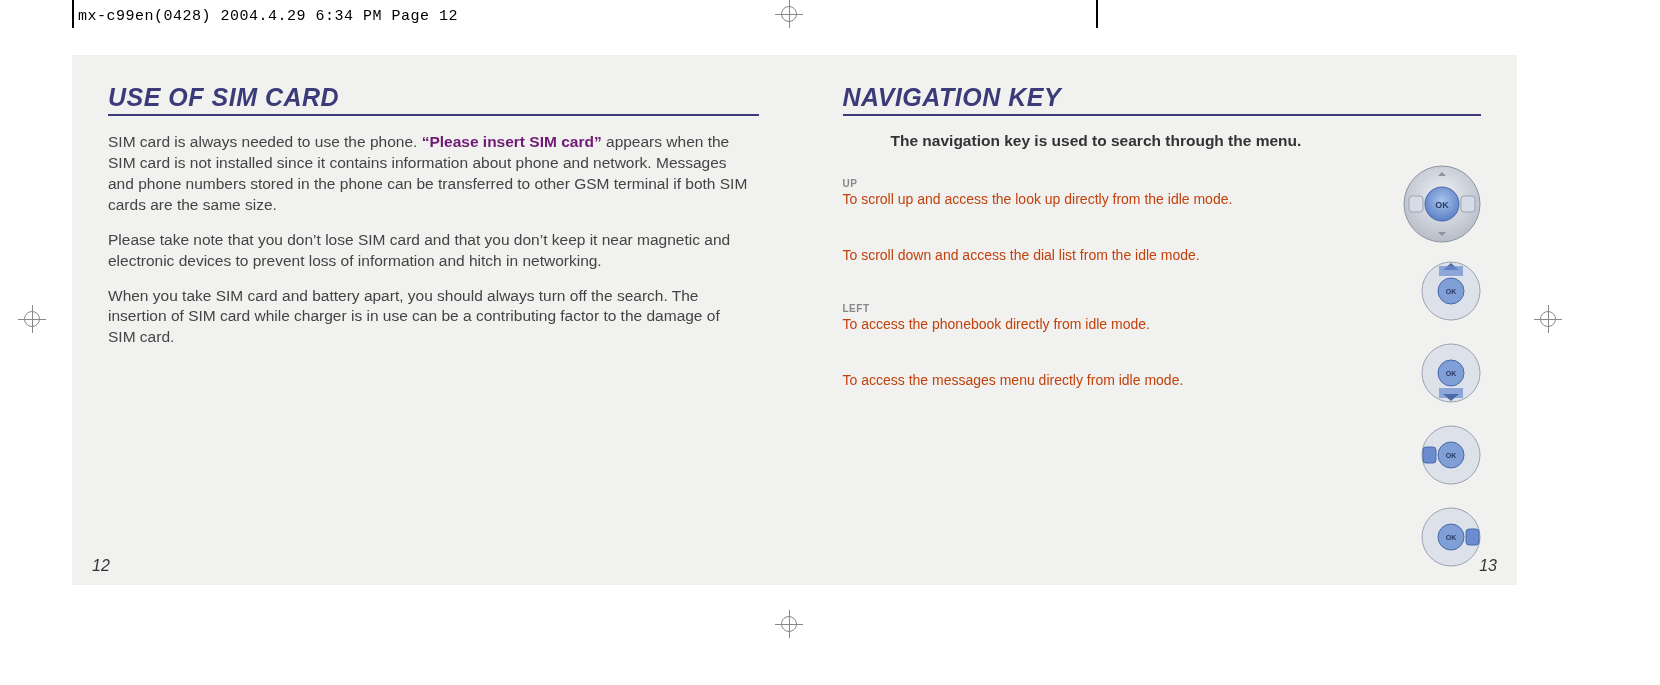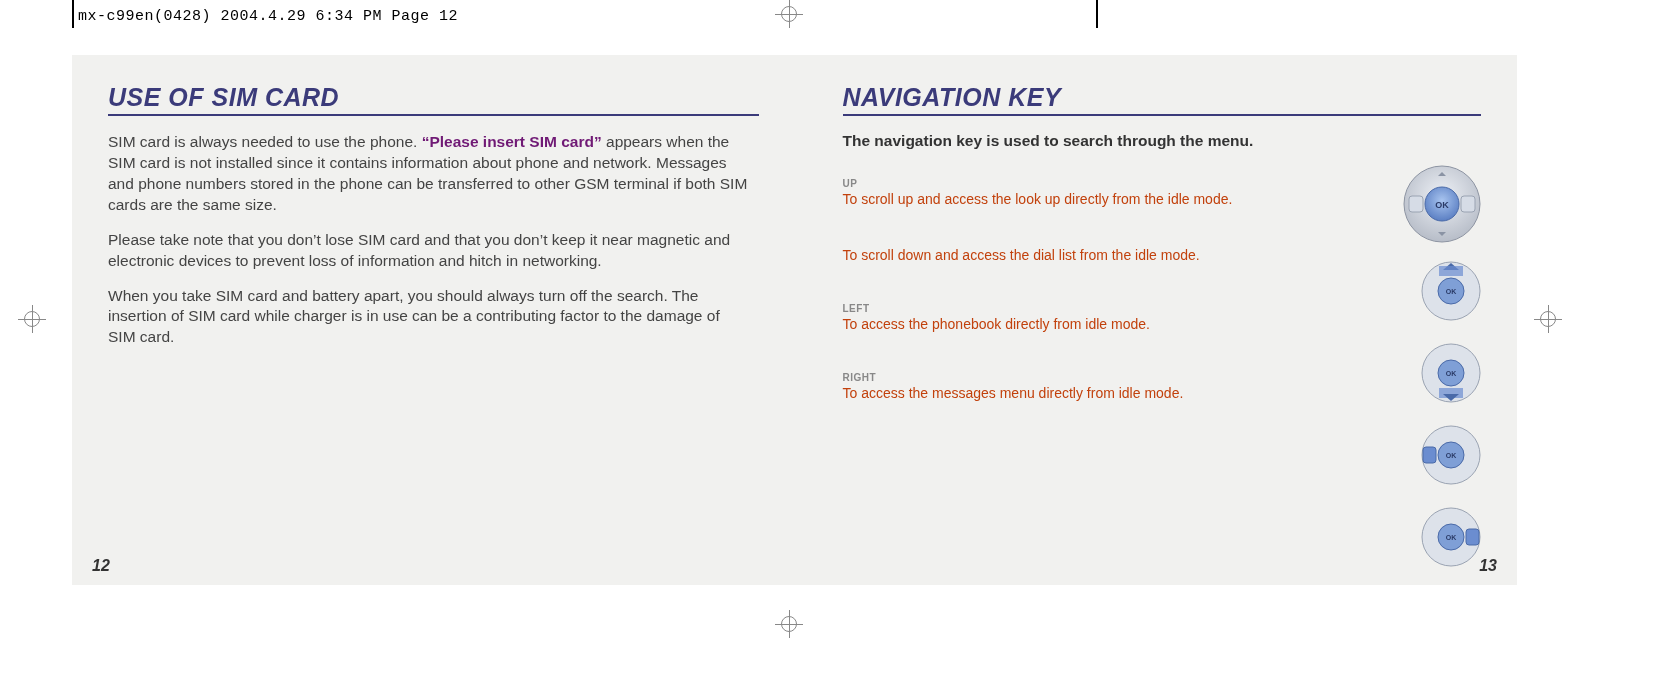--- a/index.html
+++ b/index.html
@@ -82,20 +82,21 @@
     max-width: 640px;
   }
   .body-text p { margin-bottom: 14px; }
   .body-text b { color: #701a75; }
   .lead {
     font-weight: 700;
     color: #333;
     font-size: 15.5px;
     margin-bottom: 28px;
     max-width: 520px;
+    margin-left: 48px;
   }
   .nav-item {
     position: relative;
     margin-bottom: 40px;
     max-width: 520px;
   }
   .nav-label {
     color: #888;
     font-weight: 700;
     font-size: 10px;
@@ -107,21 +108,21 @@
     font-size: 14px;
   }
   .pad {
     position: absolute;
     right: 36px;
   }
   .pad svg { display: block; }
   .page-num {
     position: absolute;
     bottom: 10px;
-    font-weight: 700;
+    font-weight: 400;
     font-style: italic;
     font-size: 16px;
     color: #333;
   }
   .page-num.left { left: 20px; }
   .page-num.right { right: 20px; }
 </style>
 </head>
 <body>
 
@@ -218,21 +219,20 @@
     <div class="pad" style="top:370px;">
       <svg width="60" height="60" viewBox="0 0 60 60">
         <circle cx="30" cy="30" r="29" fill="#dde2ea" stroke="#9aa3b2"></circle>
         <circle cx="30" cy="30" r="13" fill="#7f9fd6" stroke="#4a6aa8"></circle>
         <text x="30" y="33" text-anchor="middle" font-size="7" font-weight="700" fill="#2a3a66" font-family="Arial">OK</text>
         <rect x="2" y="22" width="13" height="16" rx="3" fill="#6b8dd0" stroke="#4a6aa8"></rect>
       </svg>
     </div>
 
     <div class="nav-item" style="margin-bottom:0;">
-      <div class="nav-label">RIGHT</div>
       <div class="nav-desc">To access the messages menu directly from idle mode.</div>
     </div>
     <div class="pad" style="top:452px;">
       <svg width="60" height="60" viewBox="0 0 60 60">
         <circle cx="30" cy="30" r="29" fill="#dde2ea" stroke="#9aa3b2"></circle>
         <circle cx="30" cy="30" r="13" fill="#7f9fd6" stroke="#4a6aa8"></circle>
         <text x="30" y="33" text-anchor="middle" font-size="7" font-weight="700" fill="#2a3a66" font-family="Arial">OK</text>
         <rect x="45" y="22" width="13" height="16" rx="3" fill="#6b8dd0" stroke="#4a6aa8"></rect>
       </svg>
     </div>

